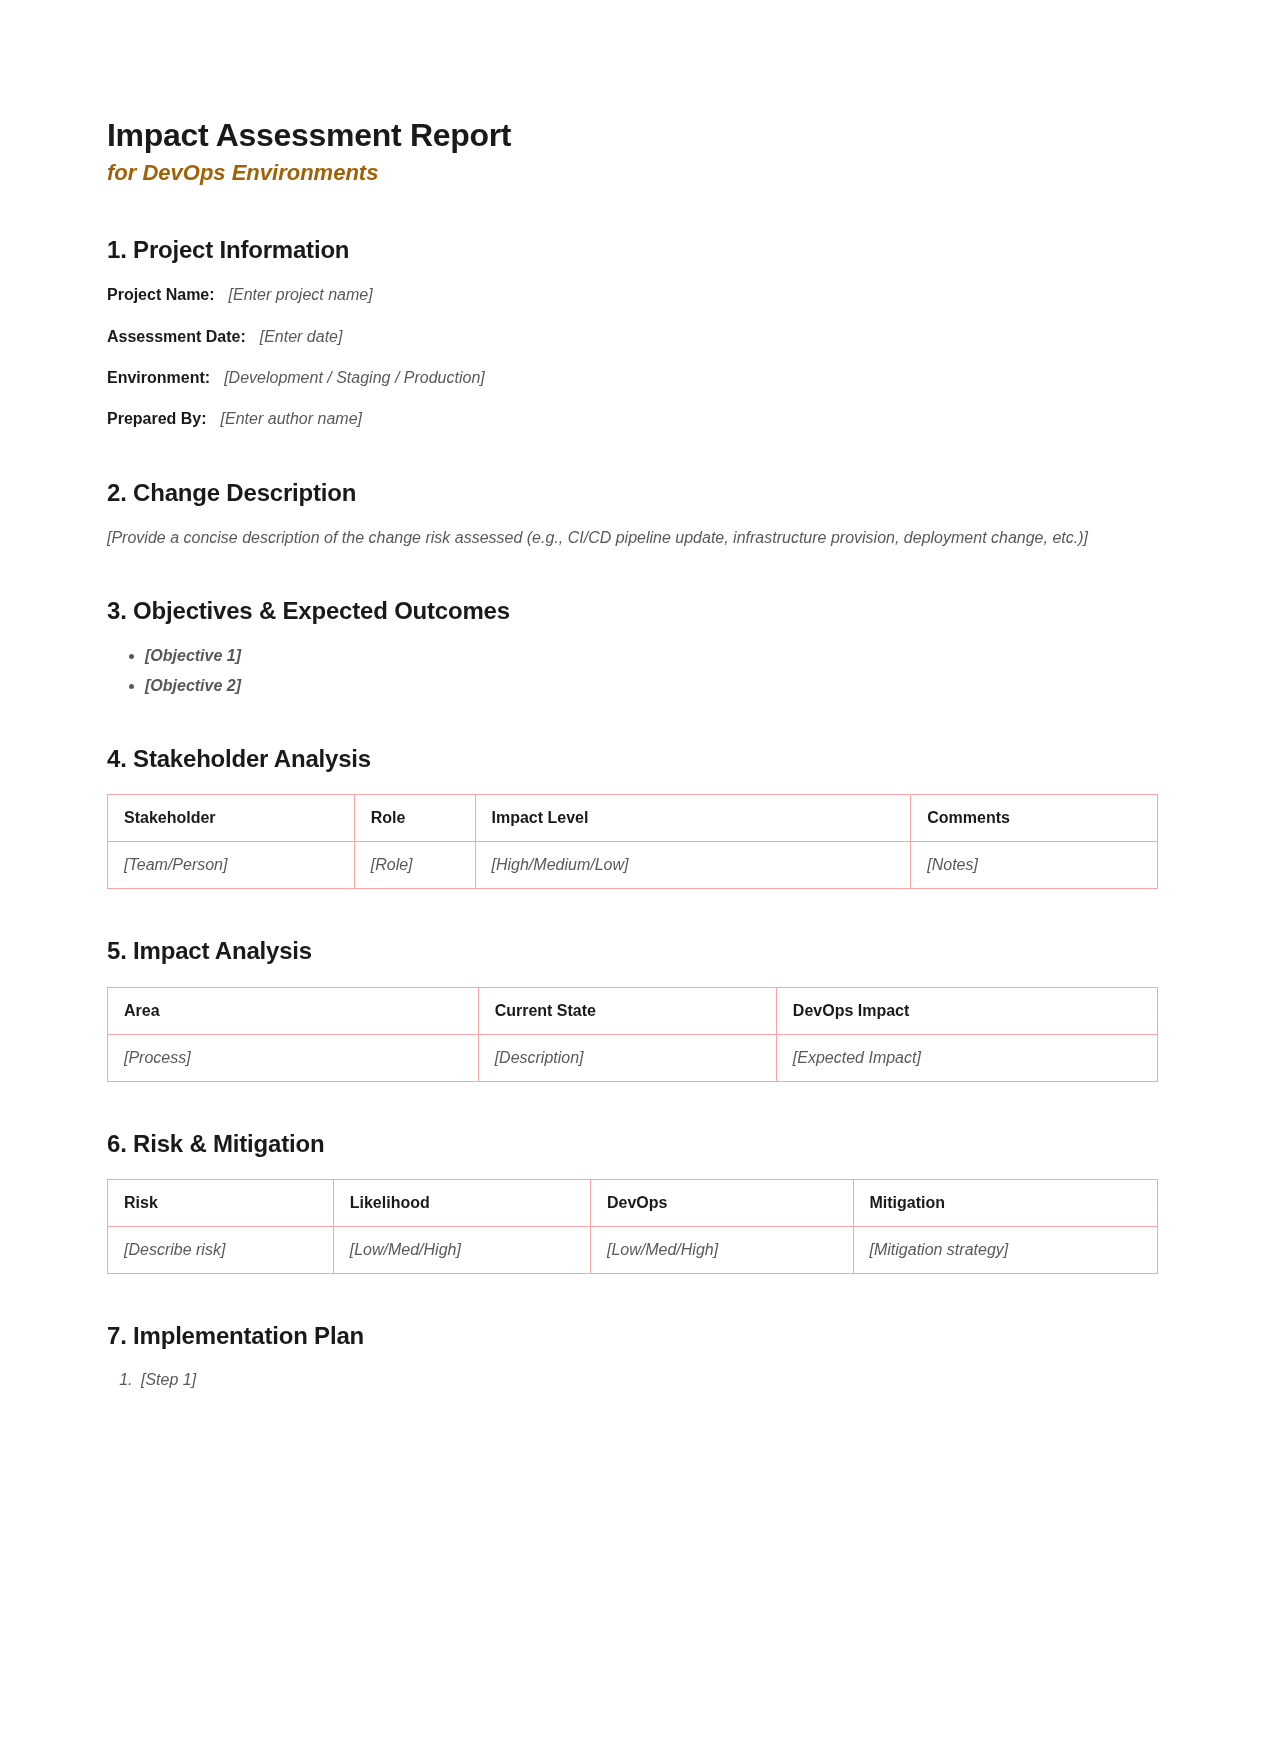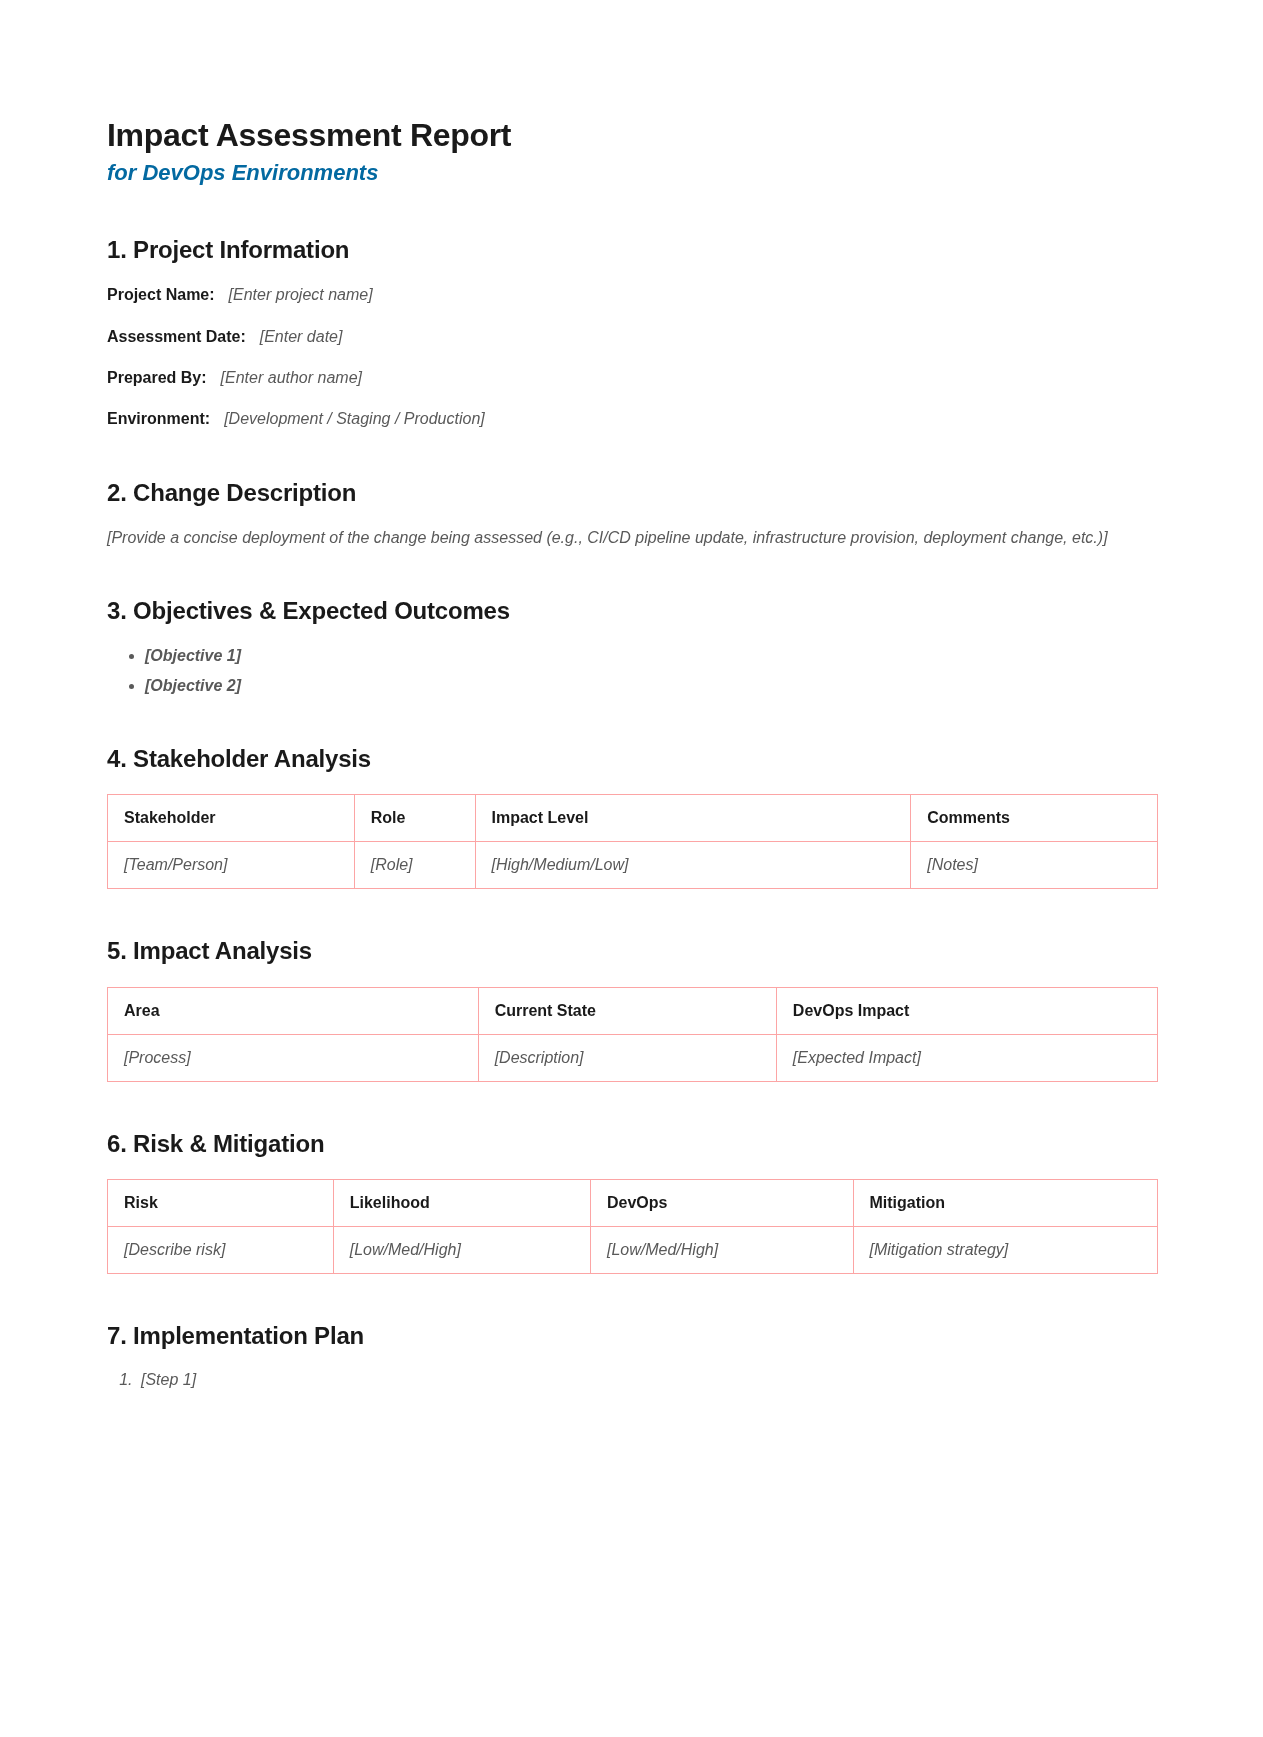--- a/index.html
+++ b/index.html
@@ -22,21 +22,21 @@
     margin: 0;
     font-weight: 700;
     letter-spacing: -0.3px;
   }
   .subtitle {
     font-size: 22px;
     line-height: 1.3;
     margin: 5px 0 0 0;
     font-style: italic;
     font-weight: 600;
-    color: #0369a1;
+    color: #a16207;
   }
   h2 {
     font-size: 24px;
     line-height: 1.3;
     font-weight: 700;
     margin: 46px 0 18px 0;
     letter-spacing: -0.2px;
   }
   .field-row {
     font-size: 16px;
@@ -108,30 +108,30 @@
 
   <section>
     <h2>1. Project Information</h2>
     <p class="field-row">
       <span class="field-label">Project Name:</span><span class="field-value">[Enter project name]</span>
     </p>
     <p class="field-row">
       <span class="field-label">Assessment Date:</span><span class="field-value">[Enter date]</span>
     </p>
     <p class="field-row">
+      <span class="field-label">Environment:</span><span class="field-value">[Development / Staging / Production]</span>
+    </p>
+    <p class="field-row">
       <span class="field-label">Prepared By:</span><span class="field-value">[Enter author name]</span>
     </p>
-    <p class="field-row">
-      <span class="field-label">Environment:</span><span class="field-value">[Development / Staging / Production]</span>
-    </p>
   </section>
 
   <section>
     <h2>2. Change Description</h2>
-    <p class="placeholder-paragraph">[Provide a concise deployment of the change being assessed (e.g., CI/CD pipeline update, infrastructure provision, deployment change, etc.)]</p>
+    <p class="placeholder-paragraph">[Provide a concise description of the change risk assessed (e.g., CI/CD pipeline update, infrastructure provision, deployment change, etc.)]</p>
   </section>
 
   <section>
     <h2>3. Objectives &amp; Expected Outcomes</h2>
     <ul class="objectives">
       <li>[Objective 1]</li>
       <li>[Objective 2]</li>
     </ul>
   </section>
 

